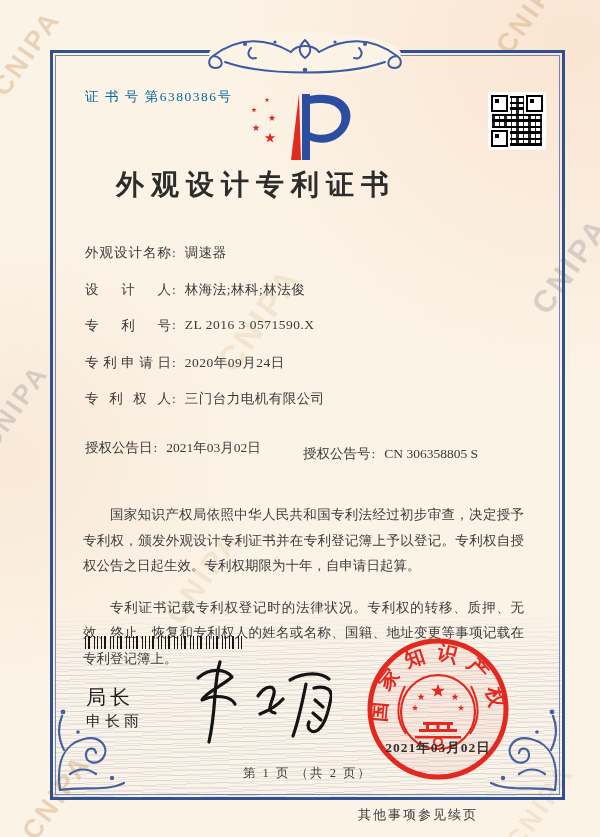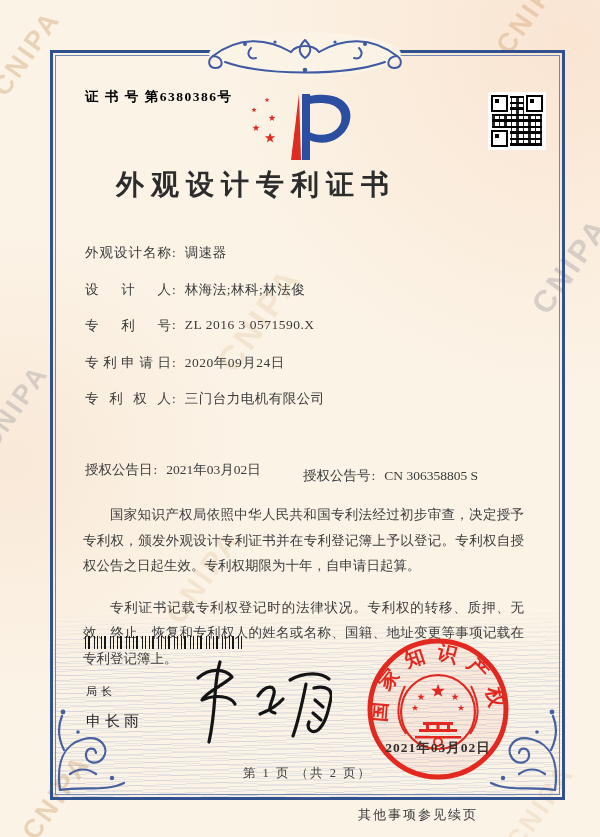--- a/index.html
+++ b/index.html
@@ -32,56 +32,56 @@
       repeating-linear-gradient(178deg, rgba(110,130,190,.16) 0 1px, rgba(110,130,190,0) 1px 4.5px),
       repeating-linear-gradient(182deg, rgba(110,130,190,.12) 0 1px, rgba(110,130,190,0) 1px 6px);
     -webkit-mask-image:linear-gradient(180deg, transparent 0, #000 30%);
     mask-image:linear-gradient(180deg, transparent 0, #000 30%);
   }
 
   .ornament-top{position:absolute;left:205px;top:24px;}
   .corner-fl{position:absolute;}
   .corner-fl.right{transform:scaleX(-1);}
 
-  .cert-no{position:absolute;left:85px;top:88px;font-size:13.5px;letter-spacing:1.5px;color:#000000;font-weight:bold;}
+  .cert-no{position:absolute;left:85px;top:88px;font-size:13.5px;letter-spacing:1.5px;color:#0369a1;}
 
   .logo{position:absolute;left:243px;top:90px;}
   .qr{position:absolute;left:488px;top:92px;width:58px;height:58px;background:#fff;}
   .qr-noise{position:absolute;inset:4px;
     background:
       repeating-linear-gradient(90deg, rgba(0,0,0,.85) 0 3px, transparent 3px 7px, rgba(0,0,0,.85) 7px 8px, transparent 8px 12px),
       repeating-linear-gradient(0deg, #000 0 3px, #fff 3px 6px, #000 6px 8px, #fff 8px 12px);}
   .finder{position:absolute;width:13px;height:13px;border:2.5px solid #000;background:#fff;box-shadow:0 0 0 2px #fff;}
   .finder::after{content:"";position:absolute;left:2px;top:2px;width:4px;height:4px;background:#000;}
   .finder.tl{left:3px;top:3px;} .finder.tr{right:3px;top:3px;} .finder.bl{left:3px;bottom:3px;}
 
   .title{position:absolute;left:0;top:166px;width:512px;margin:0;text-align:center;
          font-size:28px;font-weight:bold;letter-spacing:7px;color:#2c2c2c;}
 
   .fields{position:absolute;left:85px;top:244px;width:460px;font-size:13.5px;color:#3a3a3a;}
   .f-row{height:36.5px;}
   .f-label{display:inline-block;width:86px;text-align:justify;text-align-last:justify;vertical-align:top;}
   .f-colon{margin:0 9px 0 1px;}
   .f-value{letter-spacing:.5px;}
 
-  .grant-row{position:absolute;left:85px;top:461px;font-size:13.5px;color:#3a3a3a;width:470px;}
+  .grant-row{position:absolute;left:85px;top:439px;font-size:13.5px;color:#3a3a3a;width:470px;}
   .grant-right{position:absolute;left:218px;top:0;margin-top:6px;}
 
   .body-text{position:absolute;left:67px;top:486px;width:473px;
              font-size:13.5px;line-height:25.5px;color:#3d3d3d;text-align:justify;}
   .body-text p{margin:16px;text-indent:2em;}
 
   .barcode{position:absolute;left:85px;top:636px;width:160px;height:13px;
     background:repeating-linear-gradient(90deg,
       #161616 0 1.5px, transparent 1.5px 3.5px,
       #161616 3.5px 5.5px, transparent 5.5px 9px,
       #161616 9px 10px, transparent 10px 12.5px,
       #161616 12.5px 13.5px, transparent 13.5px 16px);}
 
-  .sig-title{position:absolute;left:86px;top:684px;font-size:11px;letter-spacing:4px;color:#1e1e1e;
+  .sig-title{position:absolute;left:86px;top:684px;font-size:20px;letter-spacing:4px;color:#1e1e1e;
              font-family:"Liberation Sans","DejaVu Sans",sans-serif;}
   .sig-name{position:absolute;left:86px;top:712px;font-size:15px;letter-spacing:4px;color:#1e1e1e;
             font-family:Liberation Serif, serif;}
   .sig-script{position:absolute;left:182px;top:652px;}
 
   .seal{position:absolute;left:363px;top:634px;}
 
   .page-no{position:absolute;left:50px;top:765px;width:515px;text-align:center;
            font-size:12.5px;letter-spacing:2px;color:#3c3c3c;}
   .cont-note{position:absolute;left:0;top:806px;width:478px;text-align:right;

